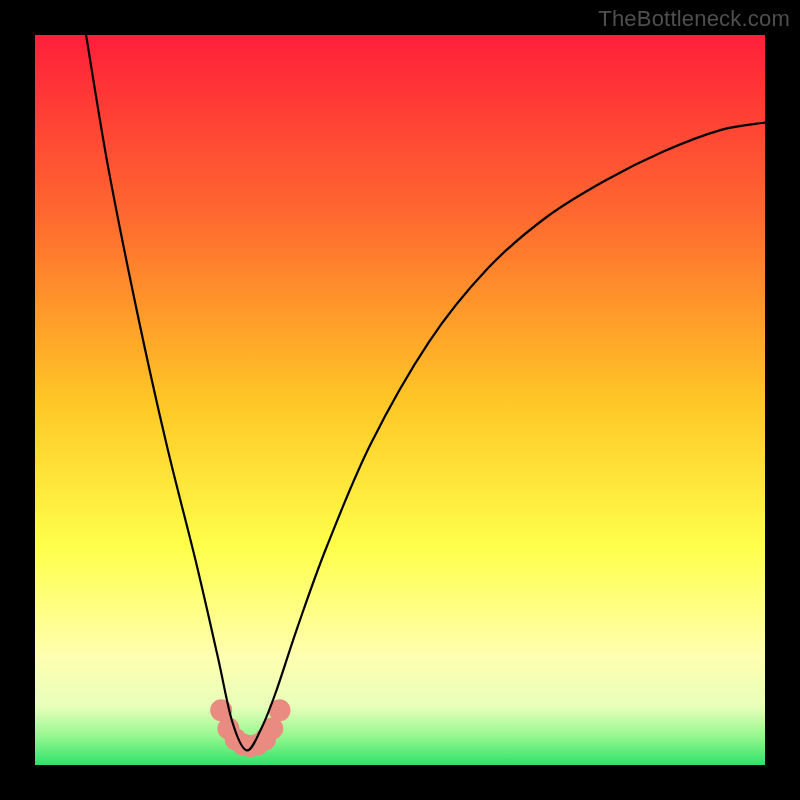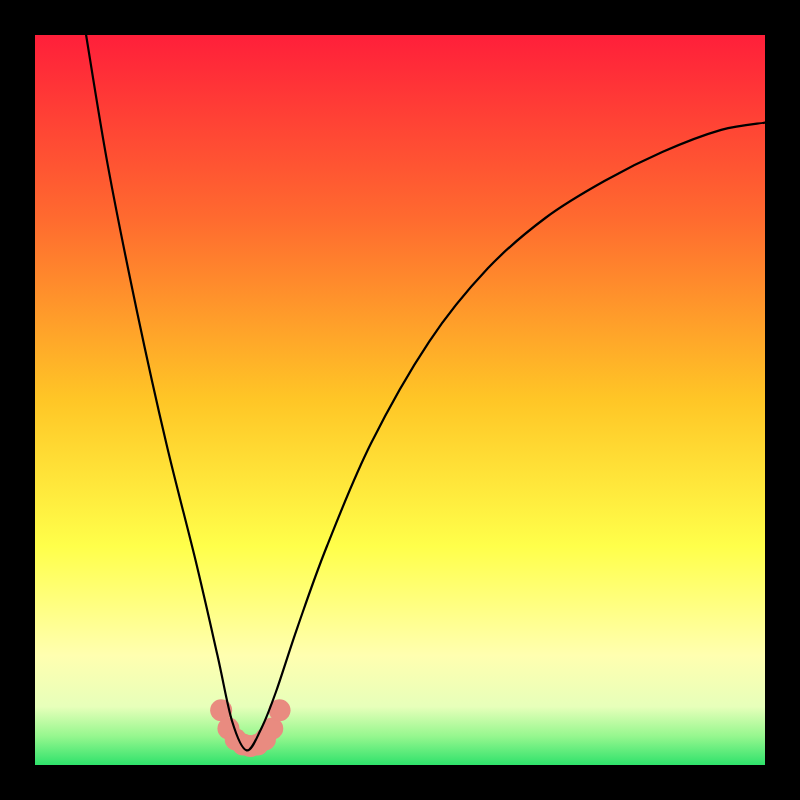--- a/index.html
+++ b/index.html
@@ -70,14 +70,15 @@
           <circle cx="215.35" cy="711.02" r="11" fill="#e98b80"></circle>
           <circle cx="222.65" cy="709.56" r="11" fill="#e98b80"></circle>
           <circle cx="229.95" cy="704.45" r="11" fill="#e98b80"></circle>
           <circle cx="237.25" cy="693.5" r="11" fill="#e98b80"></circle>
           <circle cx="244.55" cy="675.25" r="11" fill="#e98b80"></circle>
         </g>
       <path id="curve-path" fill="none" stroke="#000" stroke-width="2.2" stroke-linecap="round" d="M 51.1 0 C 54.75 21.900000000000016, 64.48333333333333 85.16666666666677, 73 131.4000000000001 C 81.51666666666667 177.6333333333334, 92.46666666666667 231.16666666666666, 102.2 277.4 C 111.93333333333334 323.6333333333333, 121.66666666666667 367.43333333333334, 131.4 408.8 C 141.13333333333333 450.1666666666667, 152.08333333333331 490.3166666666667, 160.6 525.6 C 169.11666666666667 560.8833333333333, 176.41666666666666 593.7333333333333, 182.5 620.5 C 188.58333333333334 647.2666666666667, 192.23333333333335 670.3833333333334, 197.10000000000002 686.2 C 201.9666666666667 702.0166666666667, 206.83333333333331 714.1833333333333, 211.7 715.4 C 216.56666666666666 716.6166666666667, 221.43333333333334 703.2333333333333, 226.3 693.5 C 231.16666666666669 683.7666666666667, 234.81666666666666 674.0333333333333, 240.9 657 C 246.98333333333335 639.9666666666667, 254.28333333333336 615.6333333333333, 262.8 591.3 C 271.31666666666666 566.9666666666666, 279.8333333333333 541.4166666666666, 292 511 C 304.1666666666667 480.58333333333337, 318.76666666666665 442.8666666666667, 335.8 408.8 C 352.83333333333337 374.73333333333335, 374.73333333333335 335.8, 394.20000000000005 306.6 C 413.66666666666674 277.40000000000003, 433.1333333333334 254.2833333333333, 452.6 233.59999999999997 C 472.06666666666666 212.91666666666663, 491.5333333333333 197.1, 510.99999999999994 182.5 C 530.4666666666666 167.9, 549.9333333333333 156.95, 569.4 146 C 588.8666666666667 135.05, 608.3333333333333 125.31666666666673, 627.8 116.80000000000007 C 647.2666666666667 108.2833333333334, 669.1666666666666 99.76666666666665, 686.1999999999999 94.89999999999998 C 703.2333333333332 90.0333333333333, 722.7 88.81666666666668, 730 87.60000000000002"></path>
     </svg>
   </div>
 
+  <div class="watermark">TheBottleneck.com</div>
 
 </div>
 
 </body></html>

